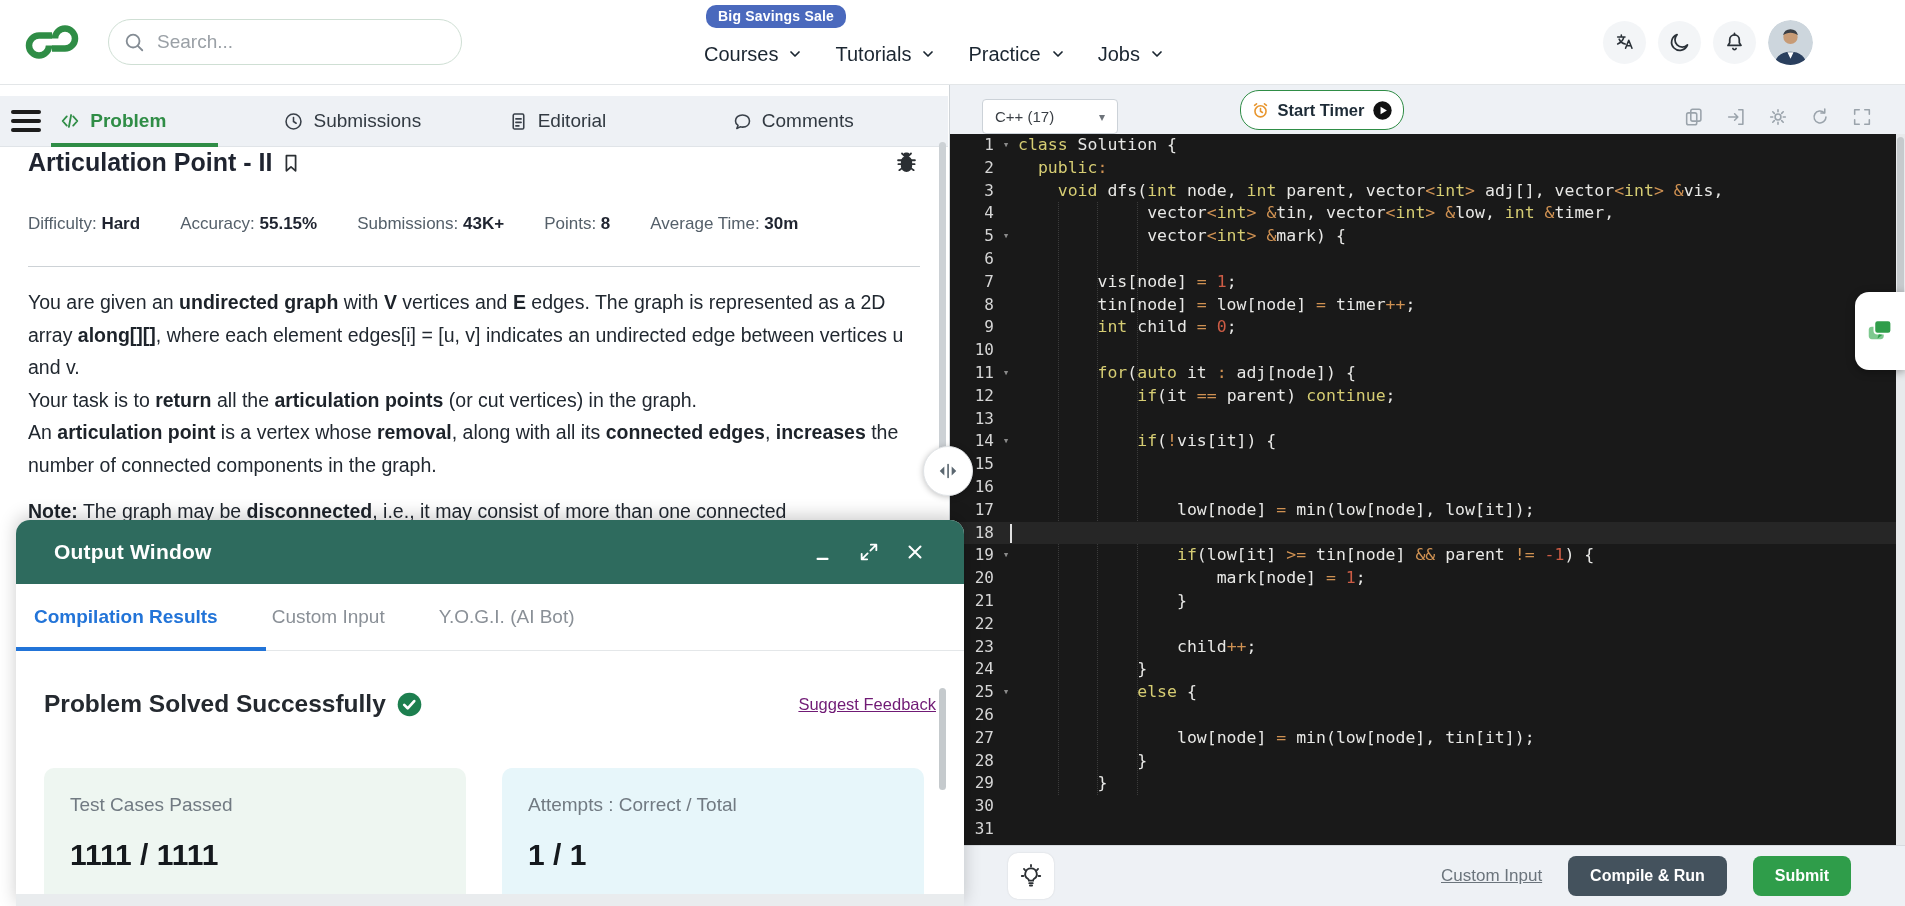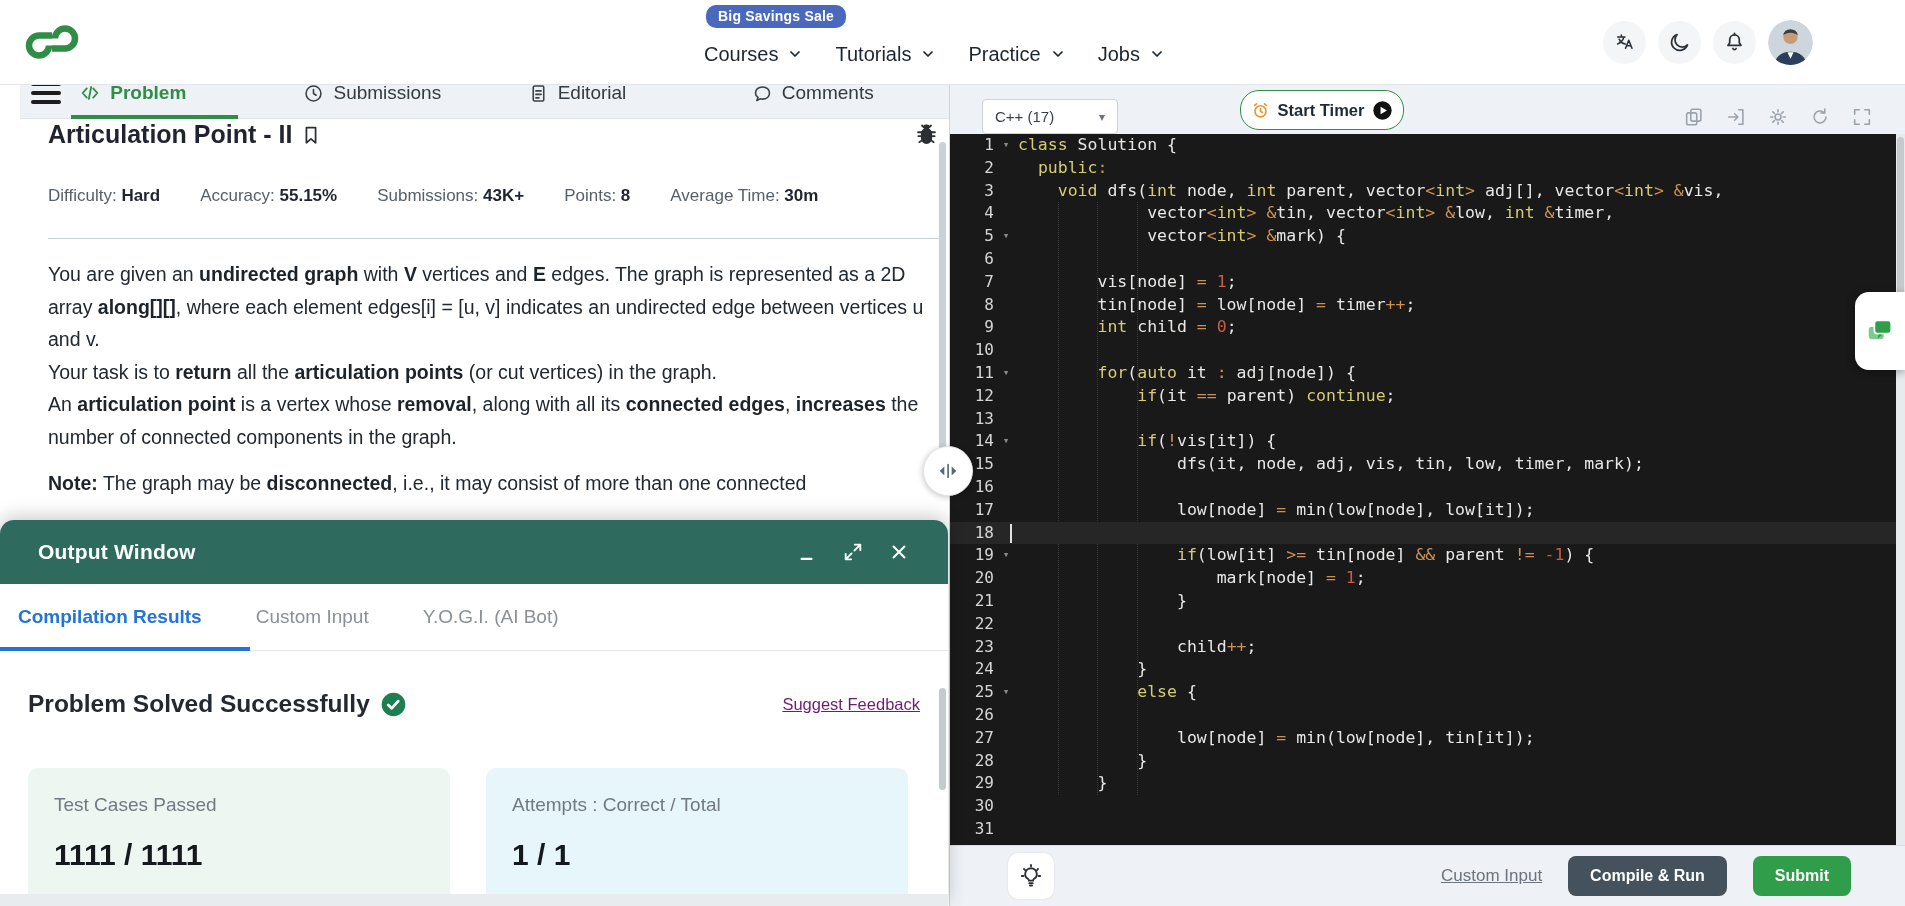--- a/index.html
+++ b/index.html
@@ -15,42 +15,42 @@
   .search{position:absolute;left:108px;top:19px;width:354px;height:46px;border:1px solid #cfdfd4;border-radius:26px;background:#fff;display:flex;align-items:center;padding:0 14px;box-sizing:border-box;}
   .search input{border:0;outline:0;flex:1;font-size:19px;margin-left:10px;color:#3c4043;font-family:"Liberation Sans",sans-serif;background:transparent;}
   .search input::placeholder{color:#9aa0a6;}
   .navlinks{position:absolute;left:704px;top:0;height:84px;display:flex;align-items:center;gap:32px;padding-top:12px;}
   .navlink{display:flex;align-items:center;gap:9px;font-size:20px;font-weight:500;color:#1b2631;cursor:pointer;}
   .sale-badge{position:absolute;left:706px;top:5px;background:var(--badge-blue,#4a69bd);color:#fff;font-size:14px;font-weight:700;padding:3px 12px 4px;border-radius:10px;letter-spacing:.2px;}
   .nav-icons{position:absolute;left:1603px;top:20px;display:flex;align-items:center;gap:12px;}
   .icon-circle{width:43px;height:43px;border-radius:50%;background:#f3f5f7;display:flex;align-items:center;justify-content:center;color:#2a3138;cursor:pointer;}
   .avatar{width:45px;height:45px;border-radius:50%;overflow:hidden;cursor:pointer;}
   
-  .left-panel{position:absolute;top:68px;left:0;width:948px;bottom:0;background:#fff;margin-left:20px;}
+  .left-panel{position:absolute;top:96px;left:0;width:948px;bottom:0;background:#fff;}
   .tabbar{position:absolute;top:0;left:0;right:0;height:50px;background:#eef1f5;border-bottom:1px solid #e0e4e8;display:flex;align-items:stretch;}
   .hamburger{width:58px;display:flex;flex-direction:column;justify-content:center;align-items:center;gap:5px;cursor:pointer;}
   .hamburger div{width:30px;height:4px;background:#1c1c1c;border-radius:2px;}
   .ptab{width:180px;margin-right:57px;display:flex;align-items:center;gap:9px;padding-left:8px;font-size:19px;color:#323a42;position:relative;cursor:pointer;}
   .ptab.active{color:var(--brand-green,#2f8d46);font-weight:700;}
   .ptab.active::after{content:"";position:absolute;left:0;right:0;bottom:-1px;height:4px;background:var(--brand-green,#2f8d46);}
   .prob-head{position:absolute;top:52px;left:28px;right:28px;display:flex;align-items:center;}
   .prob-title{font-size:25px;font-weight:700;color:#1f2430;display:flex;align-items:center;gap:8px;}
   .bug{margin-left:auto;cursor:pointer;}
   .stats{position:absolute;top:118px;left:28px;display:flex;gap:40px;font-size:17px;color:#55606a;white-space:nowrap;}
   .stats b{color:#1f2430;}
   .hr{position:absolute;top:170px;left:28px;width:892px;height:1px;background:#cdd2d6;}
   .desc{position:absolute;top:190px;left:28px;width:886px;font-size:19.5px;line-height:32.5px;color:#212830;}
   .desc p{margin:0;}
   .desc p.note{margin-top:14px;}
   .desc b{color:#1d232a;}
   
   .lp-thumb1{position:absolute;left:939px;top:142px;width:7px;height:345px;background:#ccd1d5;border-radius:4px;z-index:15;}
   .lp-thumb2{position:absolute;left:939px;top:688px;width:7px;height:102px;background:#c5cacd;border-radius:4px;z-index:25;}
   
-  .output{position:absolute;left:0;top:520px;width:948px;bottom:0;background:#fff;border-radius:14px 14px 0 0;box-shadow:0 -4px 18px rgba(0,0,0,.20);z-index:20;}
+  .output{position:absolute;left:16px;top:520px;width:948px;bottom:0;background:#fff;border-radius:14px 14px 0 0;box-shadow:0 -4px 18px rgba(0,0,0,.20);z-index:20;}
   .ow-header{height:64px;background:var(--output-green,#2e6b5e);border-radius:14px 14px 0 0;display:flex;align-items:center;padding:0 38px;box-sizing:border-box;}
   .ow-title{color:#fff;font-size:21px;font-weight:700;letter-spacing:.2px;}
   .ow-icons{margin-left:auto;display:flex;align-items:center;gap:24px;color:#fff;}
   .ow-icons span{cursor:pointer;display:flex;}
   .ow-tabs{height:66px;display:flex;align-items:center;gap:54px;padding-left:18px;position:relative;border-bottom:1px solid #e4e7e9;}
   .ow-tab{font-size:19px;color:#8a9097;cursor:pointer;}
   .ow-tab.active{color:var(--tab-blue,#2274d8);font-weight:700;}
   .ow-underline{position:absolute;left:0;bottom:-1px;width:250px;height:4px;background:var(--tab-blue,#2274d8);}
   .ow-status{position:absolute;left:28px;right:28px;top:170px;display:flex;align-items:center;}
   .ow-status-text{font-size:24.5px;font-weight:700;color:#24292f;display:flex;align-items:center;gap:10px;}
@@ -97,20 +97,29 @@
 </head>
 <body>
 
 <div class="navbar">
   <div class="logo">
     <svg viewBox="0 0 120 70" width="60" height="40" fill="none" stroke="#2f8d46" stroke-width="13">
       <path d="M60 22 H34 A20 20 0 1 0 54 42"></path>
       <path d="M60 48 H86 A20 20 0 1 0 66 28"></path>
     </svg>
   </div>
+  <div class="search">
+    <span>
+      <svg width="22" height="22" viewBox="0 0 24 24" fill="none" stroke="#848c94" stroke-width="2" stroke-linecap="round">
+          <circle cx="11" cy="11" r="7"></circle>
+          <path d="M16.4 16.4L21 21"></path>
+        </svg>
+    </span>
+    <input placeholder="Search..." style="">
+  </div>
   <div class="sale-badge">Big Savings Sale</div>
   <div class="navlinks">
     <div class="navlink">
         <span>Courses</span>
         <span>
           <svg width="16" height="16" viewBox="0 0 24 24" fill="none" stroke="#1b2631" stroke-width="2.6" stroke-linecap="round" stroke-linejoin="round">
             <path d="M6 9l6 6 6-6"></path>
           </svg>
         </span>
       </div>
@@ -435,21 +444,20 @@
           <span class="cl"></span>
         </div>
         <div class="cl-row">
           <span class="ln">14</span>
           <span class="fold">▾</span>
           <span class="cl">            <span class="tk">if</span>(<span class="to">!</span>vis[it]) {</span>
         </div>
         <div class="cl-row">
           <span class="ln">15</span>
           <span class="fold"></span>
-          <span class="cl">                dfs(it, node, adj, vis, tin, low, timer, mark);</span>
         </div>
         <div class="cl-row">
           <span class="ln">16</span>
           <span class="fold"></span>
           <span class="cl"></span>
         </div>
         <div class="cl-row">
           <span class="ln">17</span>
           <span class="fold"></span>
           <span class="cl">                low[node] <span class="to">=</span> min(low[node], low[it]);</span>

